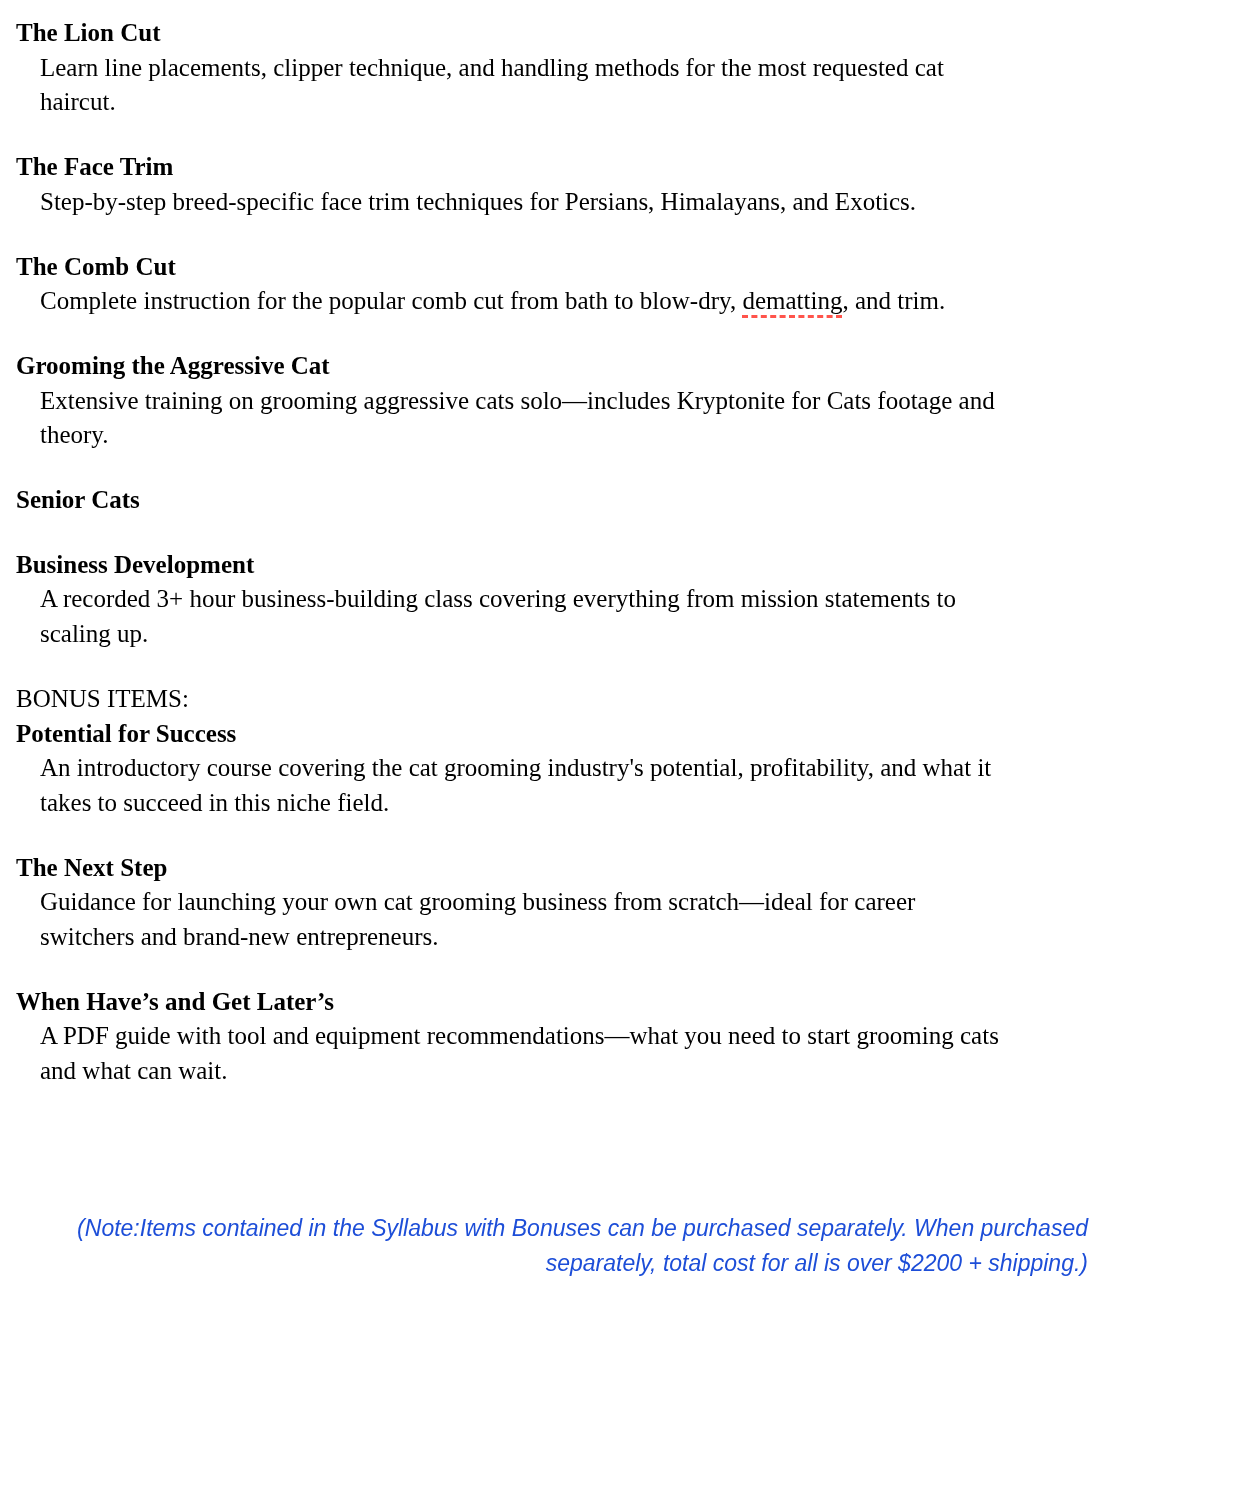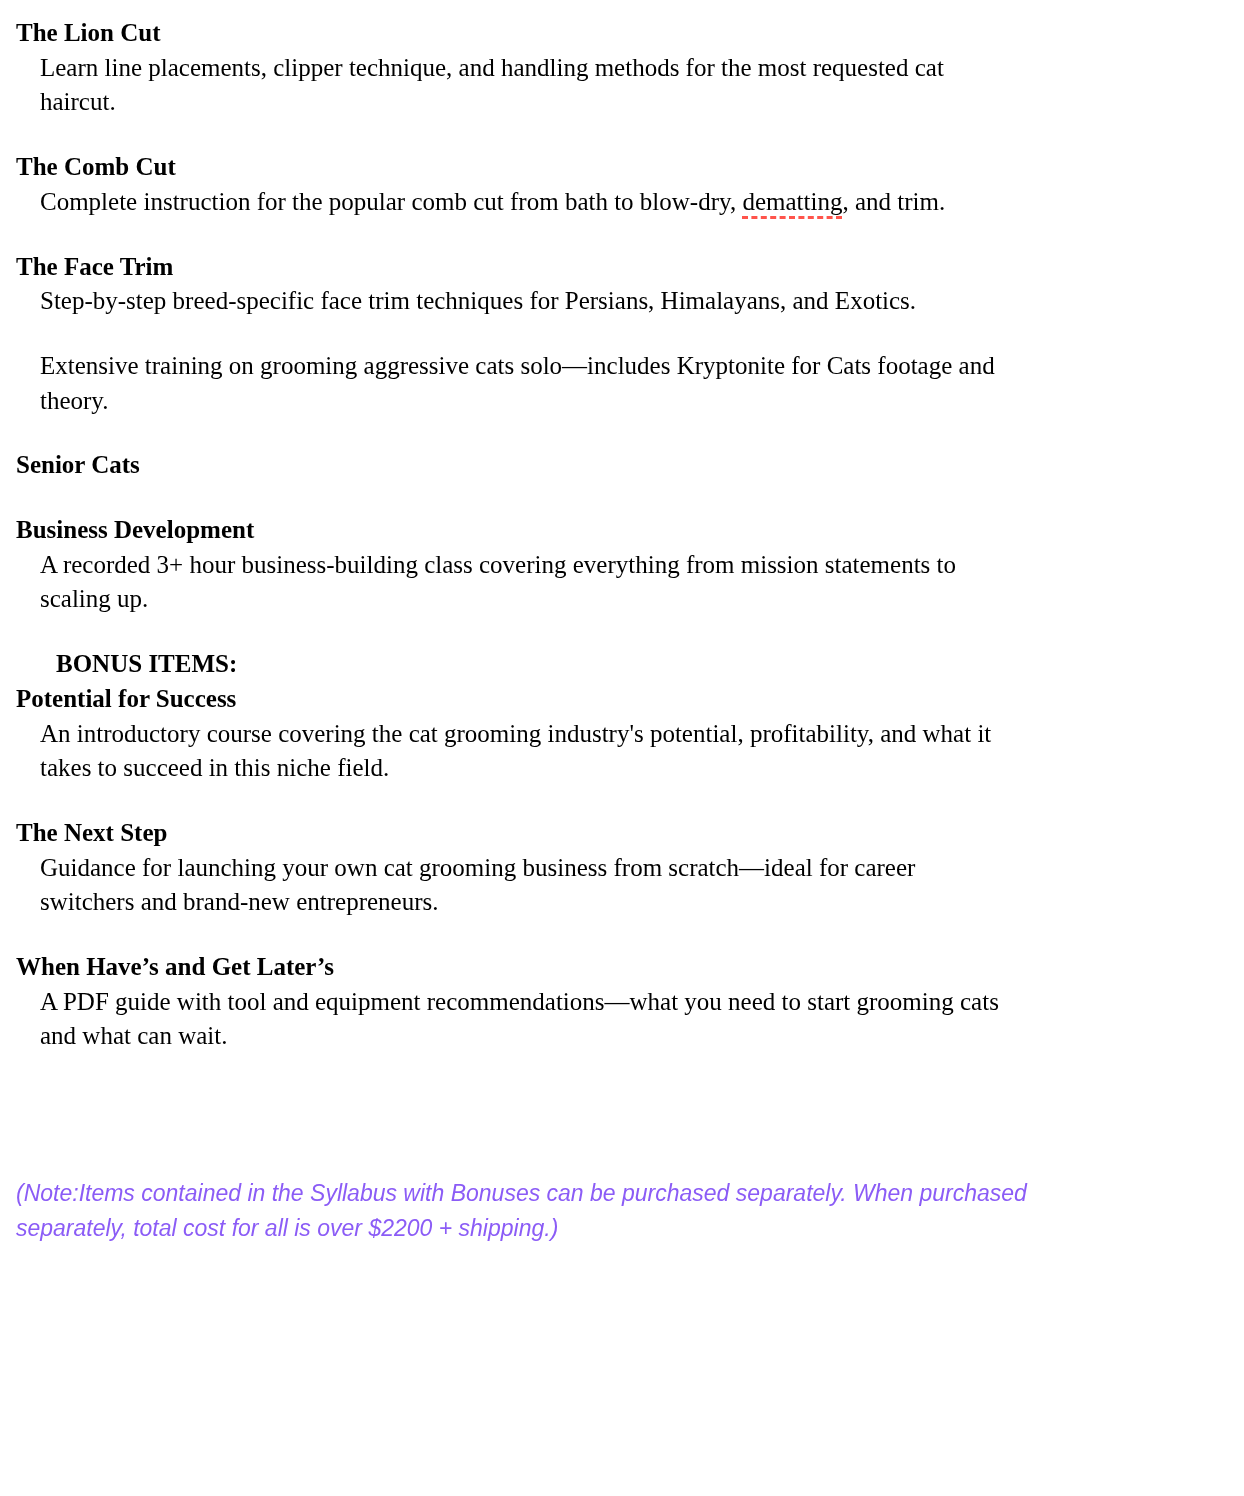--- a/index.html
+++ b/index.html
@@ -28,60 +28,61 @@
     font-weight: bold;
     font-size: 25px;
     line-height: 34.7px;
     margin: 0;
   }
   .section-body {
     white-space: pre-line;
     margin-left: 24px;
   }
   .bonus-label {
-    font-weight: bold;
-    margin-left: 40px;
+    font-weight: normal;
   }
   .spellcheck-flag {
     border-bottom: 3px dashed #ff544b;
     padding-bottom: 1px;
   }
   .footnote {
     margin-top: 122px;
     font-family: "Liberation Sans", sans-serif;
     font-style: italic;
     font-size: 23px;
     line-height: 35px;
-    color: #8b5cf6;
+    color: #1d4ed8;
     white-space: pre-line;
     max-width: 1135px;
+    text-align: right;
   }
 </style>
 </head>
 <body>
 
 <main class="content">
 
   <section class="section">
     <div class="section-title">The Lion Cut</div>
     <div class="section-body">Learn line placements, clipper technique, and handling methods for the most requested cat
 haircut.</div>
   </section>
 
   <section class="section">
+    <div class="section-title">The Face Trim</div>
+    <div class="section-body">Step-by-step breed-specific face trim techniques for Persians, Himalayans, and Exotics.</div>
+  </section>
+
+  <section class="section">
     <div class="section-title">The Comb Cut</div>
     <div class="section-body"><span>Complete instruction for the popular comb cut from bath to blow-dry, </span><span class="spellcheck-flag">dematting</span><span>, and trim.</span></div>
   </section>
 
   <section class="section">
-    <div class="section-title">The Face Trim</div>
-    <div class="section-body">Step-by-step breed-specific face trim techniques for Persians, Himalayans, and Exotics.</div>
-  </section>
-
-  <section class="section">
+    <div class="section-title">Grooming the Aggressive Cat</div>
     <div class="section-body">Extensive training on grooming aggressive cats solo—includes Kryptonite for Cats footage and
 theory.</div>
   </section>
 
   <section class="section">
     <div class="section-title">Senior Cats</div>
   </section>
 
 
   <section class="section">

